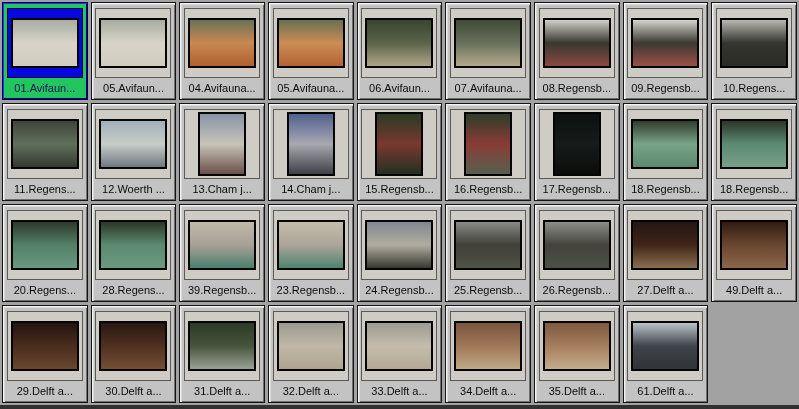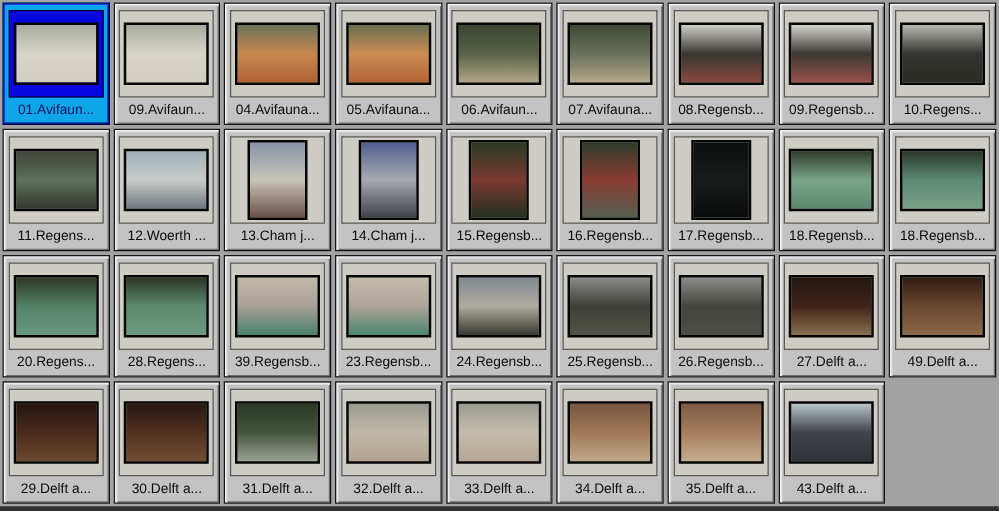--- a/index.html
+++ b/index.html
@@ -46,21 +46,21 @@
   }
   .caption{
     margin-top:4px;
     font-size:11px;line-height:13px;
     color:#0b0b0b;
     white-space:nowrap;
     text-align:center;
   }
   
   .cell.selected{
-    background:#0ea5e9;
+    background:#22c55e;
     border-color:#000050;
     box-shadow:inset 1px 1px 0 #2e2ef5, inset -1px -1px 0 #000078;
   }
   .cell.selected .mat{
     background:#0707e0;
     border-color:#00003a;
   }
   .cell.selected .caption{
     color:#14145e;
   }
@@ -75,21 +75,21 @@
       <div class="photo" style="background: linear-gradient(rgb(168, 172, 160), rgb(216, 212, 200), rgb(208, 204, 192));"></div>
     </div>
     <div class="caption">01.Avifaun...</div>
   </div>
 
 
   <div class="cell">
     <div class="mat">
       <div class="photo" style="background: linear-gradient(rgb(168, 172, 160), rgb(216, 212, 200), rgb(208, 204, 192));"></div>
     </div>
-    <div class="caption">09.Avifaun...</div>
+    <div class="caption">05.Avifaun...</div>
   </div>
 
   <div class="cell">
     <div class="mat">
       <div class="photo" style="background: linear-gradient(rgb(106, 114, 88), rgb(200, 136, 80), rgb(176, 96, 48));"></div>
     </div>
     <div class="caption">04.Avifauna...</div>
   </div>
 
   <div class="cell">
@@ -306,16 +306,16 @@
     <div class="mat">
       <div class="photo" style="background: linear-gradient(rgb(126, 90, 66), rgb(166, 126, 92), rgb(196, 172, 140));"></div>
     </div>
     <div class="caption">35.Delft a...</div>
   </div>
 
   <div class="cell">
     <div class="mat">
       <div class="photo" style="background: linear-gradient(rgb(184, 196, 200), rgb(64, 68, 74), rgb(48, 52, 56));"></div>
     </div>
-    <div class="caption">43.Delft a...</div>
+    <div class="caption">61.Delft a...</div>
   </div>
 </div>
 </div>
 
 </body></html>

